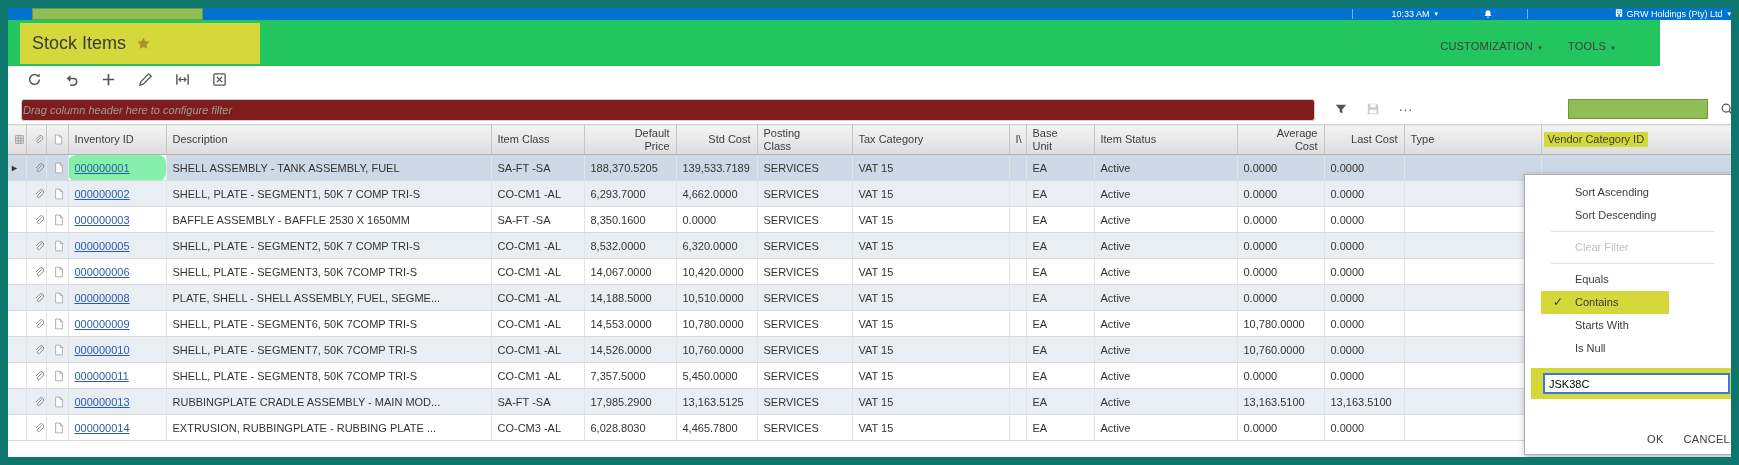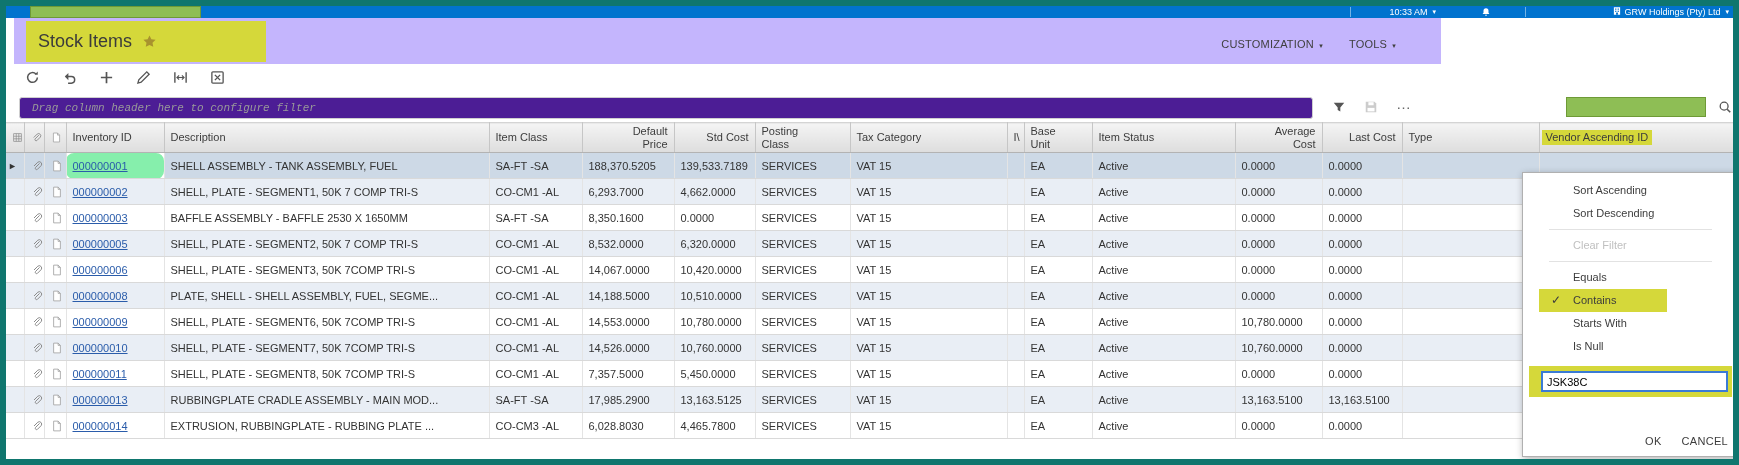--- a/index.html
+++ b/index.html
@@ -1,48 +1,48 @@
 <!DOCTYPE html>
 <html><head>
 <meta charset="utf-8">
 <style>
   * { margin:0; padding:0; box-sizing:border-box; }
   html,body { background:#ffffff; font-family:"Liberation Sans", sans-serif; }
 
-  .frame { position:relative; width:1739px; height:465px; border:6px solid #0f766e; background:#fff; overflow:hidden; }
+  .frame { position:relative; width:1739px; height:465px; border:8px solid #0f766e; background:#fff; overflow:hidden; }
 
   
   .topbar { position:absolute; left:0; top:0; width:1733px; height:12px; background:#0173ce; }
   .topbar-search-hl { position:absolute; left:24px; top:0; width:171px; height:12px; background:#8ebe55; border:1px solid #6e9a36; }
   .tb-item { position:absolute; top:0; height:12px; display:flex; align-items:center; color:#fff; font-size:9px; line-height:12px; gap:3px; white-space:nowrap; cursor:pointer; }
   .tb-sep { position:absolute; top:1px; height:10px; width:1px; background:rgba(255,255,255,.45); }
   .tb-time { right:303px; }
   .tb-sep1 { right:388px; }
   .tb-bell { right:248px; }
   .tb-sep2 { right:213px; }
   .tb-company { right:10px; }
   .tb-item svg { width:10px; height:10px; }
   .caret { font-size:7px; margin-left:2px; }
 
   
-  .titlebar { position:absolute; left:0; top:12px; width:1427px; height:46px; background:#c4b5fd;margin-left:8px; }
+  .titlebar { position:absolute; left:0; top:12px; width:1652px; height:46px; background:#22c55e; }
   .title-hl { position:absolute; left:12px; top:3px; width:240px; height:41px; background:#d5d83a; display:flex; align-items:center; padding-left:12px; gap:10px; }
   .page-title { font-size:18px; font-weight:400; color:#3b3b3b; }
   .star-icon svg { width:15px; height:15px; display:block; }
   .title-actions { position:absolute; right:45px; top:20px; display:flex; gap:26px; font-size:11px; color:#404040; }
   .menu-btn { cursor:pointer; white-space:nowrap; letter-spacing:.2px; }
 
   
   .toolbar { position:absolute; left:0; top:58px; width:1733px; height:30px; display:flex; align-items:center; padding-left:14px; gap:13px; background:#fff; }
   .tool-btn { width:24px; height:24px; border:none; background:none; display:flex; align-items:center; justify-content:center; cursor:pointer; }
   .tool-btn svg { width:15px; height:15px; }
 
   
   .filterbar { position:absolute; left:0; top:88px; width:1733px; height:28px; background:#fff; }
-  .drag-hint { position:absolute; left:13px; top:3px; width:1294px; height:22px; border:1px solid #cfcfcf; border-radius:3px; background:#4c1d95; display:flex; align-items:center; padding-left:12px; font-style:italic; color:#9a9a9a; font-size:11px;font-family:Liberation Mono, monospace; }
+  .drag-hint { position:absolute; left:13px; top:3px; width:1294px; height:22px; border:1px solid #cfcfcf; border-radius:3px; background:#7f1d1d; display:flex; align-items:center; padding-left:1px; font-style:italic; color:#9a9a9a; font-size:11px; }
   .fb-icon { position:absolute; top:6px; width:16px; height:16px; cursor:pointer; }
   .fb-icon svg { width:14px; height:14px; }
   .fb-funnel { left:1326px; }
   .fb-save { left:1358px; }
   .fb-ellipsis { position:absolute; left:1390px; top:1px; font-size:15px; color:#666; cursor:pointer; }
   .grid-search-hl { position:absolute; left:1560px; top:3px; width:140px; height:20px; background:#8ebe55; border:1px solid #6e9a36; cursor:text; }
   .fb-magnifier { left:1712px; }
 
   
   .grid { position:absolute; left:0; top:116px; width:1383px; }
@@ -233,21 +233,21 @@
 Class</th>
             <th class="c-tax">Tax Category</th>
             <th class="c-lot">I\</th>
             <th class="c-unit">Base
 Unit</th>
             <th class="c-status">Item Status</th>
             <th class="c-avg num">Average
 Cost</th>
             <th class="c-last num">Last Cost</th>
             <th class="c-type">Type</th>
-            <th class="c-vendor"><span class="hl-y">Vendor Ascending ID</span></th>
+            <th class="c-vendor"><span class="hl-y">Vendor Category ID</span></th>
           </tr>
         </thead>
         <tbody>
           <tr class="selected">
             <td class="c-sel">►</td>
             <td class="c-clip"><span class="cell-icon"><svg viewBox="0 0 16 16">
                   <path d="M11.5 4.5 6 10a1.8 1.8 0 0 0 2.5 2.5l5-5a3.2 3.2 0 0 0-4.5-4.5l-5 5" fill="none" stroke="#888" stroke-width="1.3"></path>
                 </svg></span></td>
             <td class="c-note"><span class="cell-icon"><svg viewBox="0 0 16 16">
                   <path d="M3.5 1.5h6l3 3v10h-9z" fill="#fff" stroke="#a0a0a0" stroke-width="1.1"></path>

